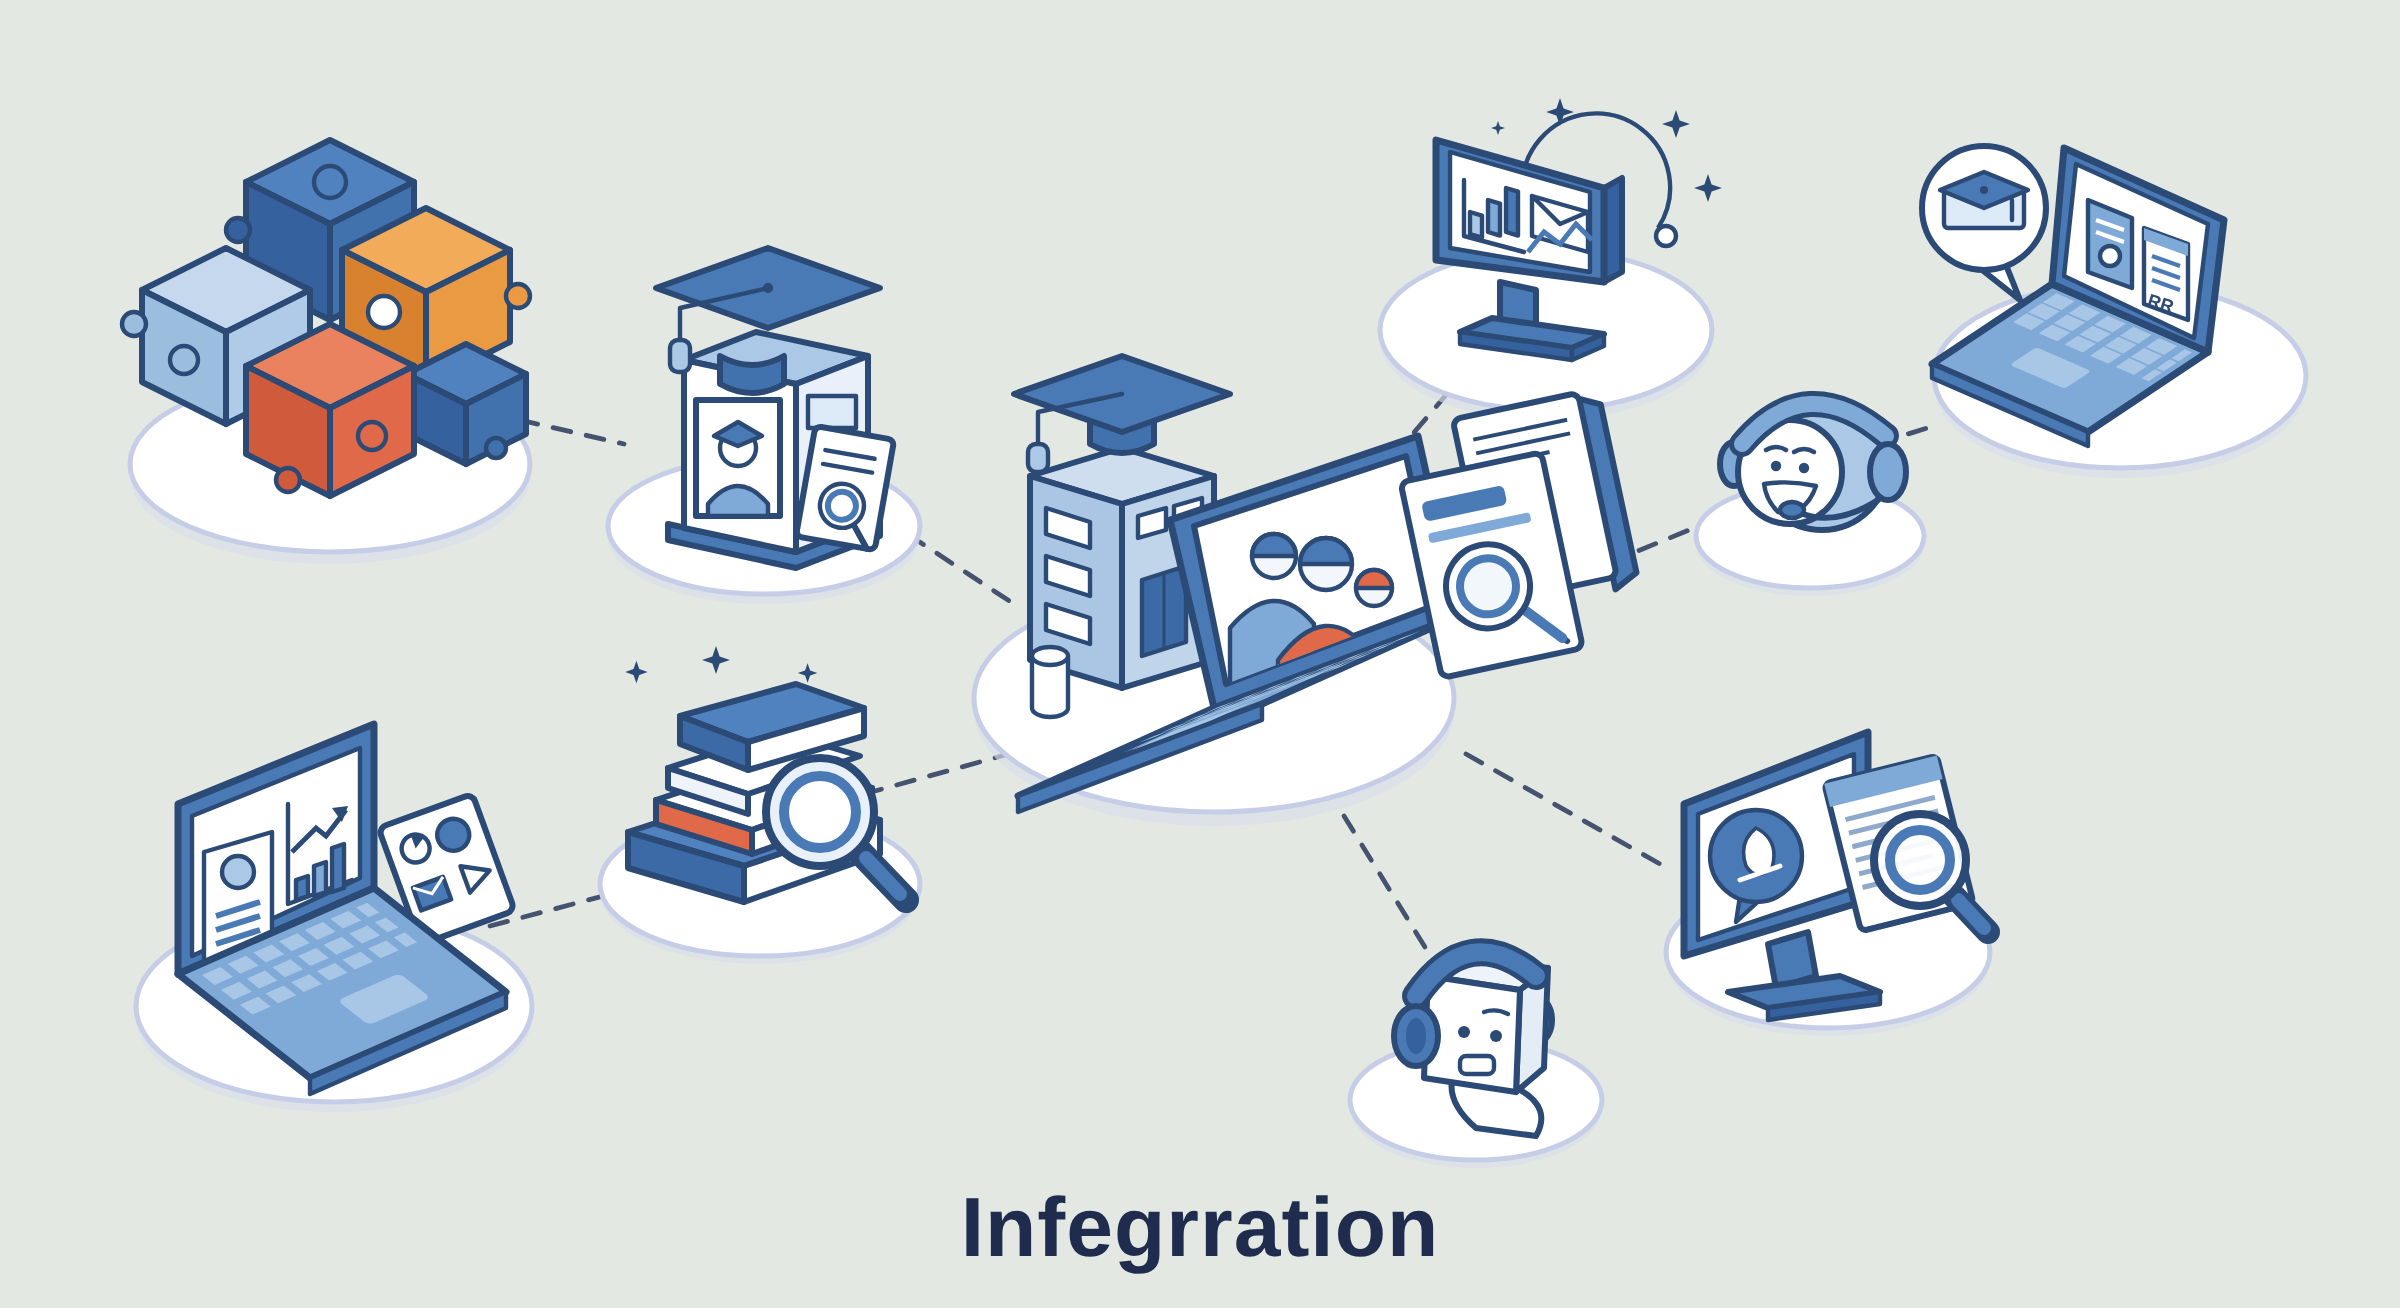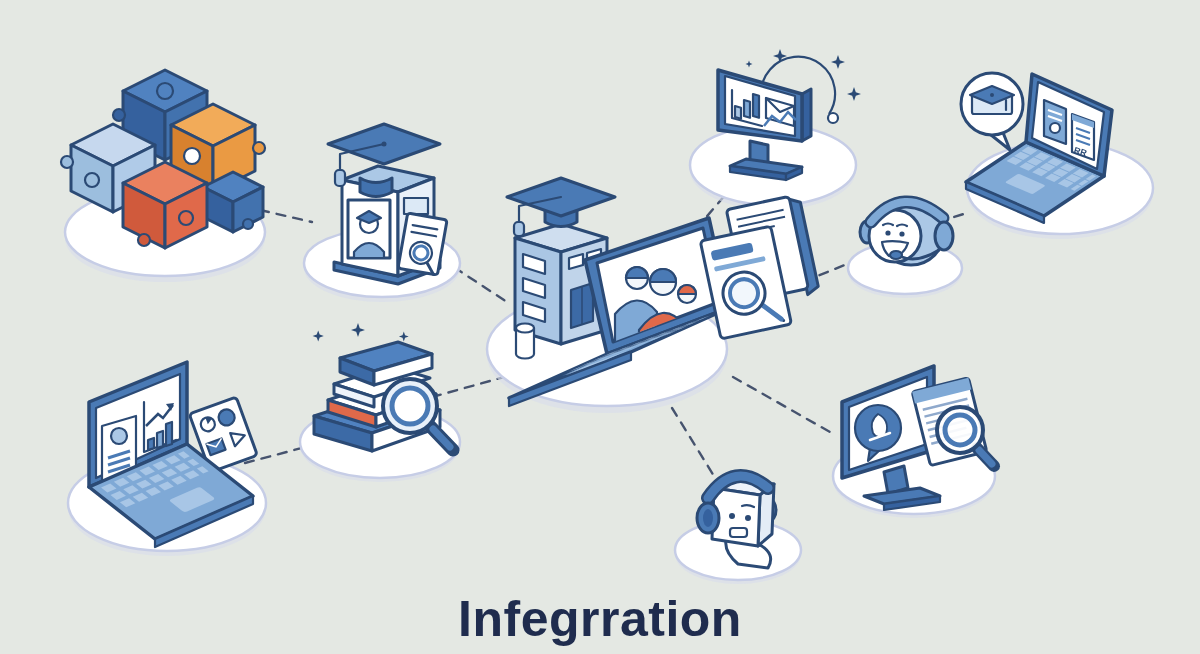--- a/index.html
+++ b/index.html
@@ -17,21 +17,21 @@
 .s35{stroke:var(--outline);stroke-width:3.5;stroke-linejoin:round;stroke-linecap:round;}
 .s2{stroke:var(--outline);stroke-width:2.2;stroke-linejoin:round;stroke-linecap:round;}
 .fw{fill:#fff}.fb{fill:var(--blue)}.fmb{fill:var(--mid-blue)}.flb{fill:var(--light-blue)}
 .fpb{fill:var(--pale-blue)}.fdb{fill:var(--dark-blue)}
 .fro{fill:var(--red-orange)}.fn{fill:none}.fnv{fill:var(--outline)}
 .plat{fill:#fff;stroke:var(--platform-stroke);stroke-width:2.5;}
 .shadow{fill:#d8ddeb;opacity:.65;}
 .keys{stroke:#a8c6e6;stroke-width:8;stroke-dasharray:10 4;}
 .dashline{stroke:var(--dash);stroke-width:2.4;stroke-dasharray:9 8;stroke-linecap:round;}
 #caption{position:absolute;left:0;right:0;top:590px;text-align:center;
-  font-size:50px;font-weight:bold;color:var(--title-color);letter-spacing:.5px;}
+  font-size:42px;font-weight:bold;color:var(--title-color);letter-spacing:.5px;}
 svg text{font-family:"Liberation Sans",sans-serif;font-weight:bold;fill:var(--outline);}
 </style>
 </head>
 <body>
 
 <div id="canvas">
 
   <svg style="position:absolute;left:0;top:0" width="1200" height="654">
     <line class="dashline" x1="260" y1="210" x2="312" y2="222"></line>
     <line class="dashline" x1="440" y1="258" x2="507" y2="302"></line>

